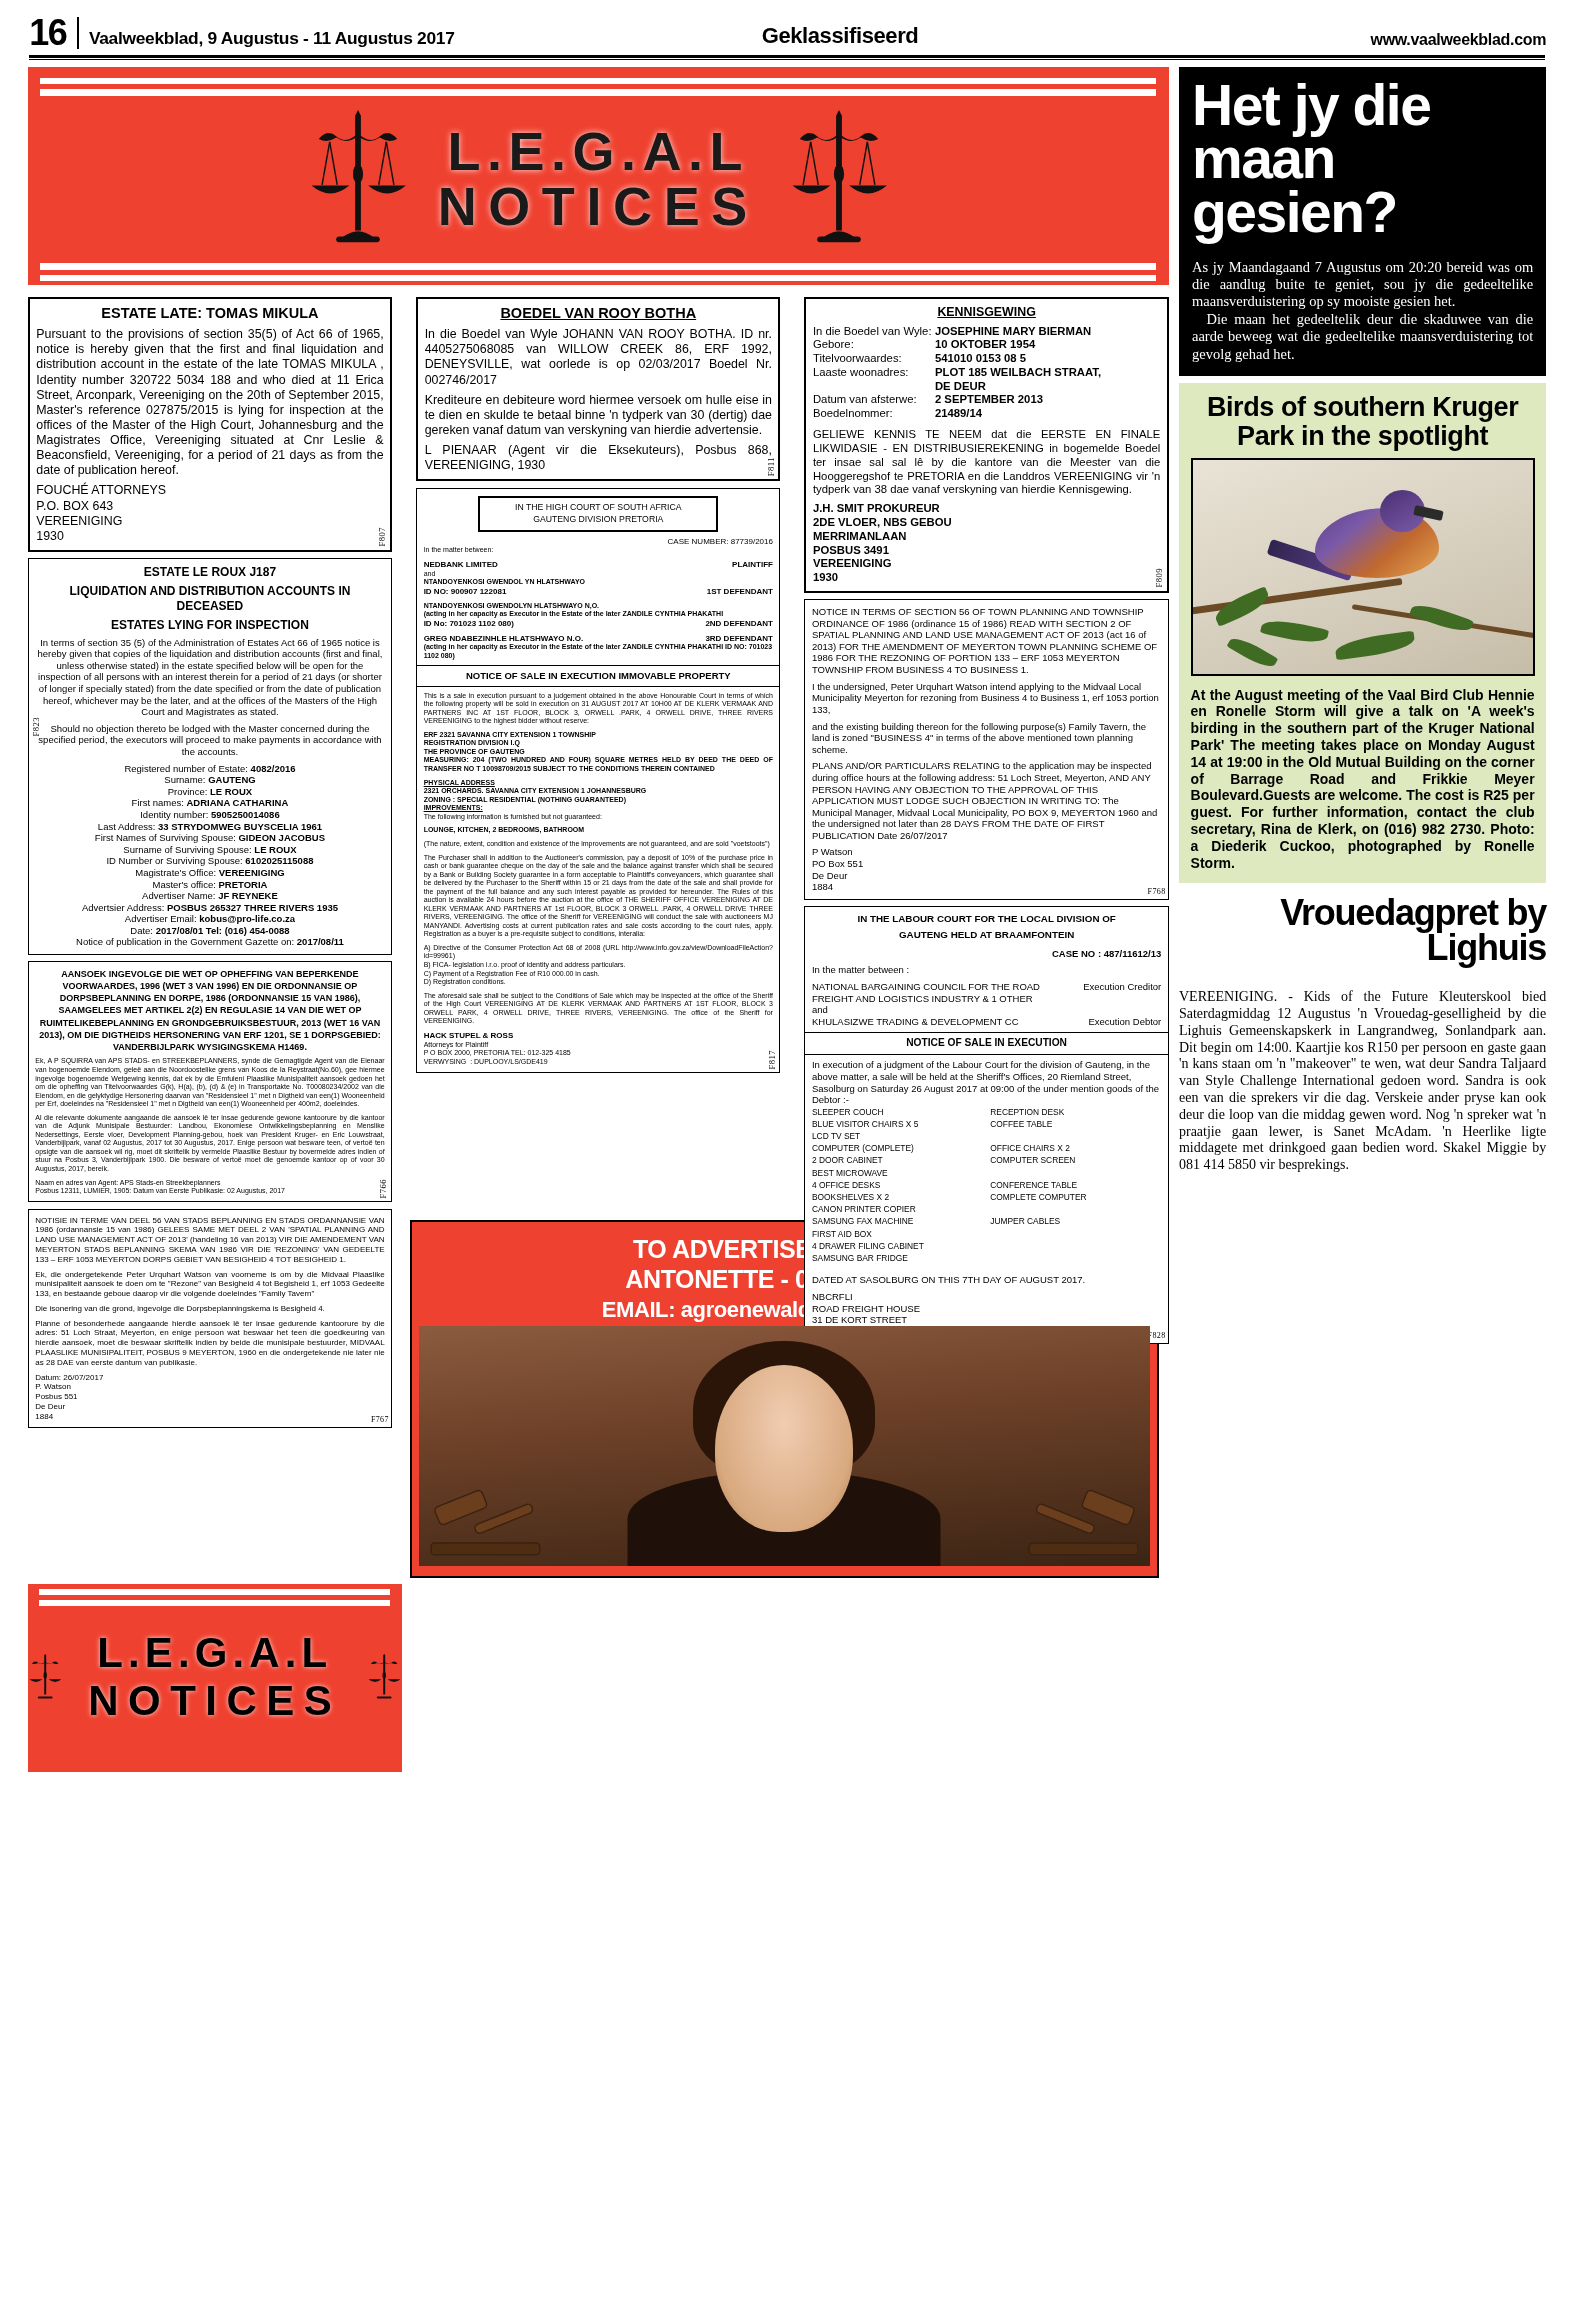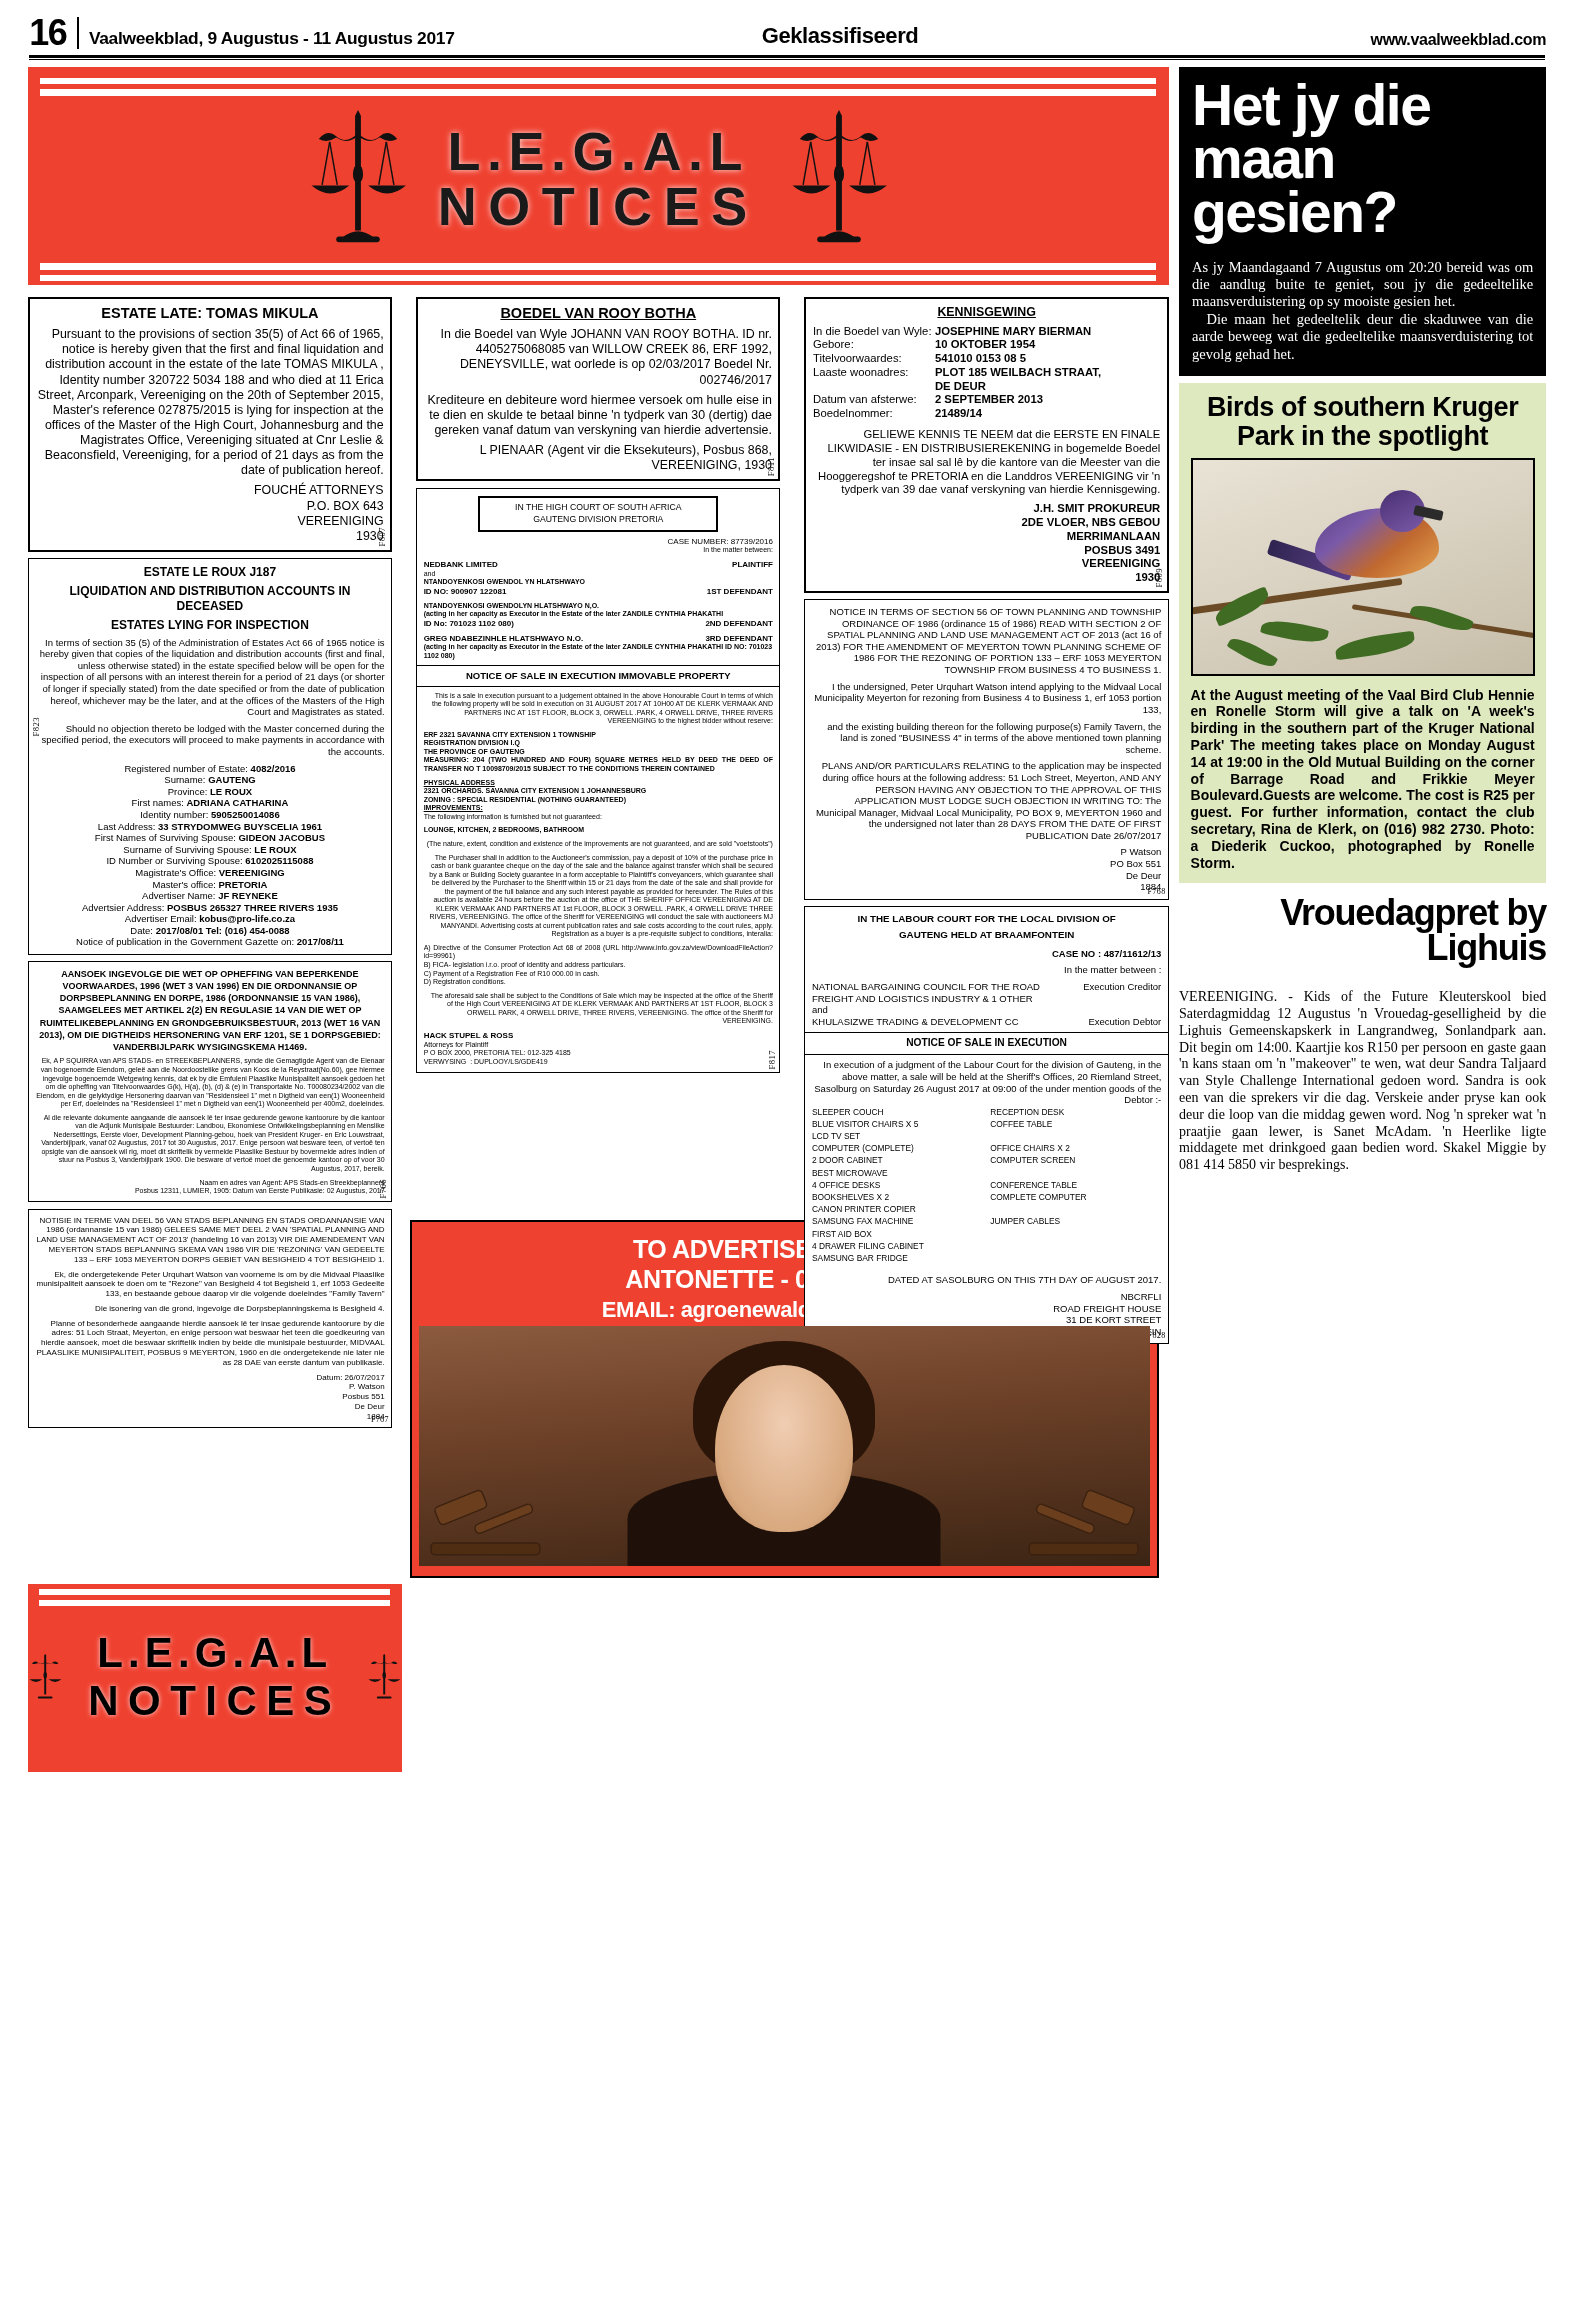--- a/index.html
+++ b/index.html
@@ -64,21 +64,21 @@
   }
   .notice.thin { border-width:1.5px; }
   .ntitle { text-align:center; font-weight:bold; font-size:11px; margin-bottom:4.4px; }
   .ntitle.u { text-decoration:underline; }
   .ntitle.big { font-size:14.5px; }
   .ntitle.lg { font-size:12px; }
   .nbody { font-size:12.4px; text-align:justify; }
   .nbody.sm { font-size:8px; }
   .nbody.xs { font-size:7px; }
   .nbody.md { font-size:9.5px; }
-  .nbody p { margin:0 0 5.1px;text-align:right; }
+  .nbody p { margin:0 0 5.1px; }
   .nbody p:last-child { margin-bottom:0; }
   .center { text-align:center; }
   .b { font-weight:bold; }
   .nowrap{ white-space:pre-wrap; }
   .fcode {
     position:absolute; right:2.2px; bottom:2.9px;
     writing-mode:vertical-rl; transform:rotate(180deg);
     font-size:8.7px; font-family:"Liberation Serif", serif; letter-spacing:0.4px;
   }
   .fcode.left { left:2.2px; right:auto; bottom:auto; top:40%; }
@@ -447,21 +447,21 @@
               <div class="kv">
                   <span class="k">Datum van afsterwe:</span>
                   <span class="v">2 SEPTEMBER 2013</span>
                 </div>
               <div class="kv">
                   <span class="k">Boedelnommer:</span>
                   <span class="v">21489/14</span>
                 </div>
             </div>
             <div class="nbody" style="font-size:11.3px;margin-top:7.3px">
-              <p>GELIEWE KENNIS TE NEEM dat die EERSTE EN FINALE LIKWIDASIE - EN DISTRIBUSIEREKENING in bogemelde Boedel ter insae sal sal lê by die kantore van die Meester van die Hooggeregshof te PRETORIA en die Landdros VEREENIGING vir 'n tydperk van 39 dae vanaf verskyning van hierdie Kennisgewing.</p>
+              <p>GELIEWE KENNIS TE NEEM dat die EERSTE EN FINALE LIKWIDASIE - EN DISTRIBUSIEREKENING in bogemelde Boedel ter insae sal sal lê by die kantore van die Meester van die Hooggeregshof te PRETORIA en die Landdros VEREENIGING vir 'n tydperk van 38 dae vanaf verskyning van hierdie Kennisgewing.</p>
               <p class="nowrap b">J.H. SMIT PROKUREUR
 2DE VLOER, NBS GEBOU
 MERRIMANLAAN
 POSBUS 3491
 VEREENIGING
 1930</p>
             </div>
             <div class="fcode">F809</div>
           </div>
 

